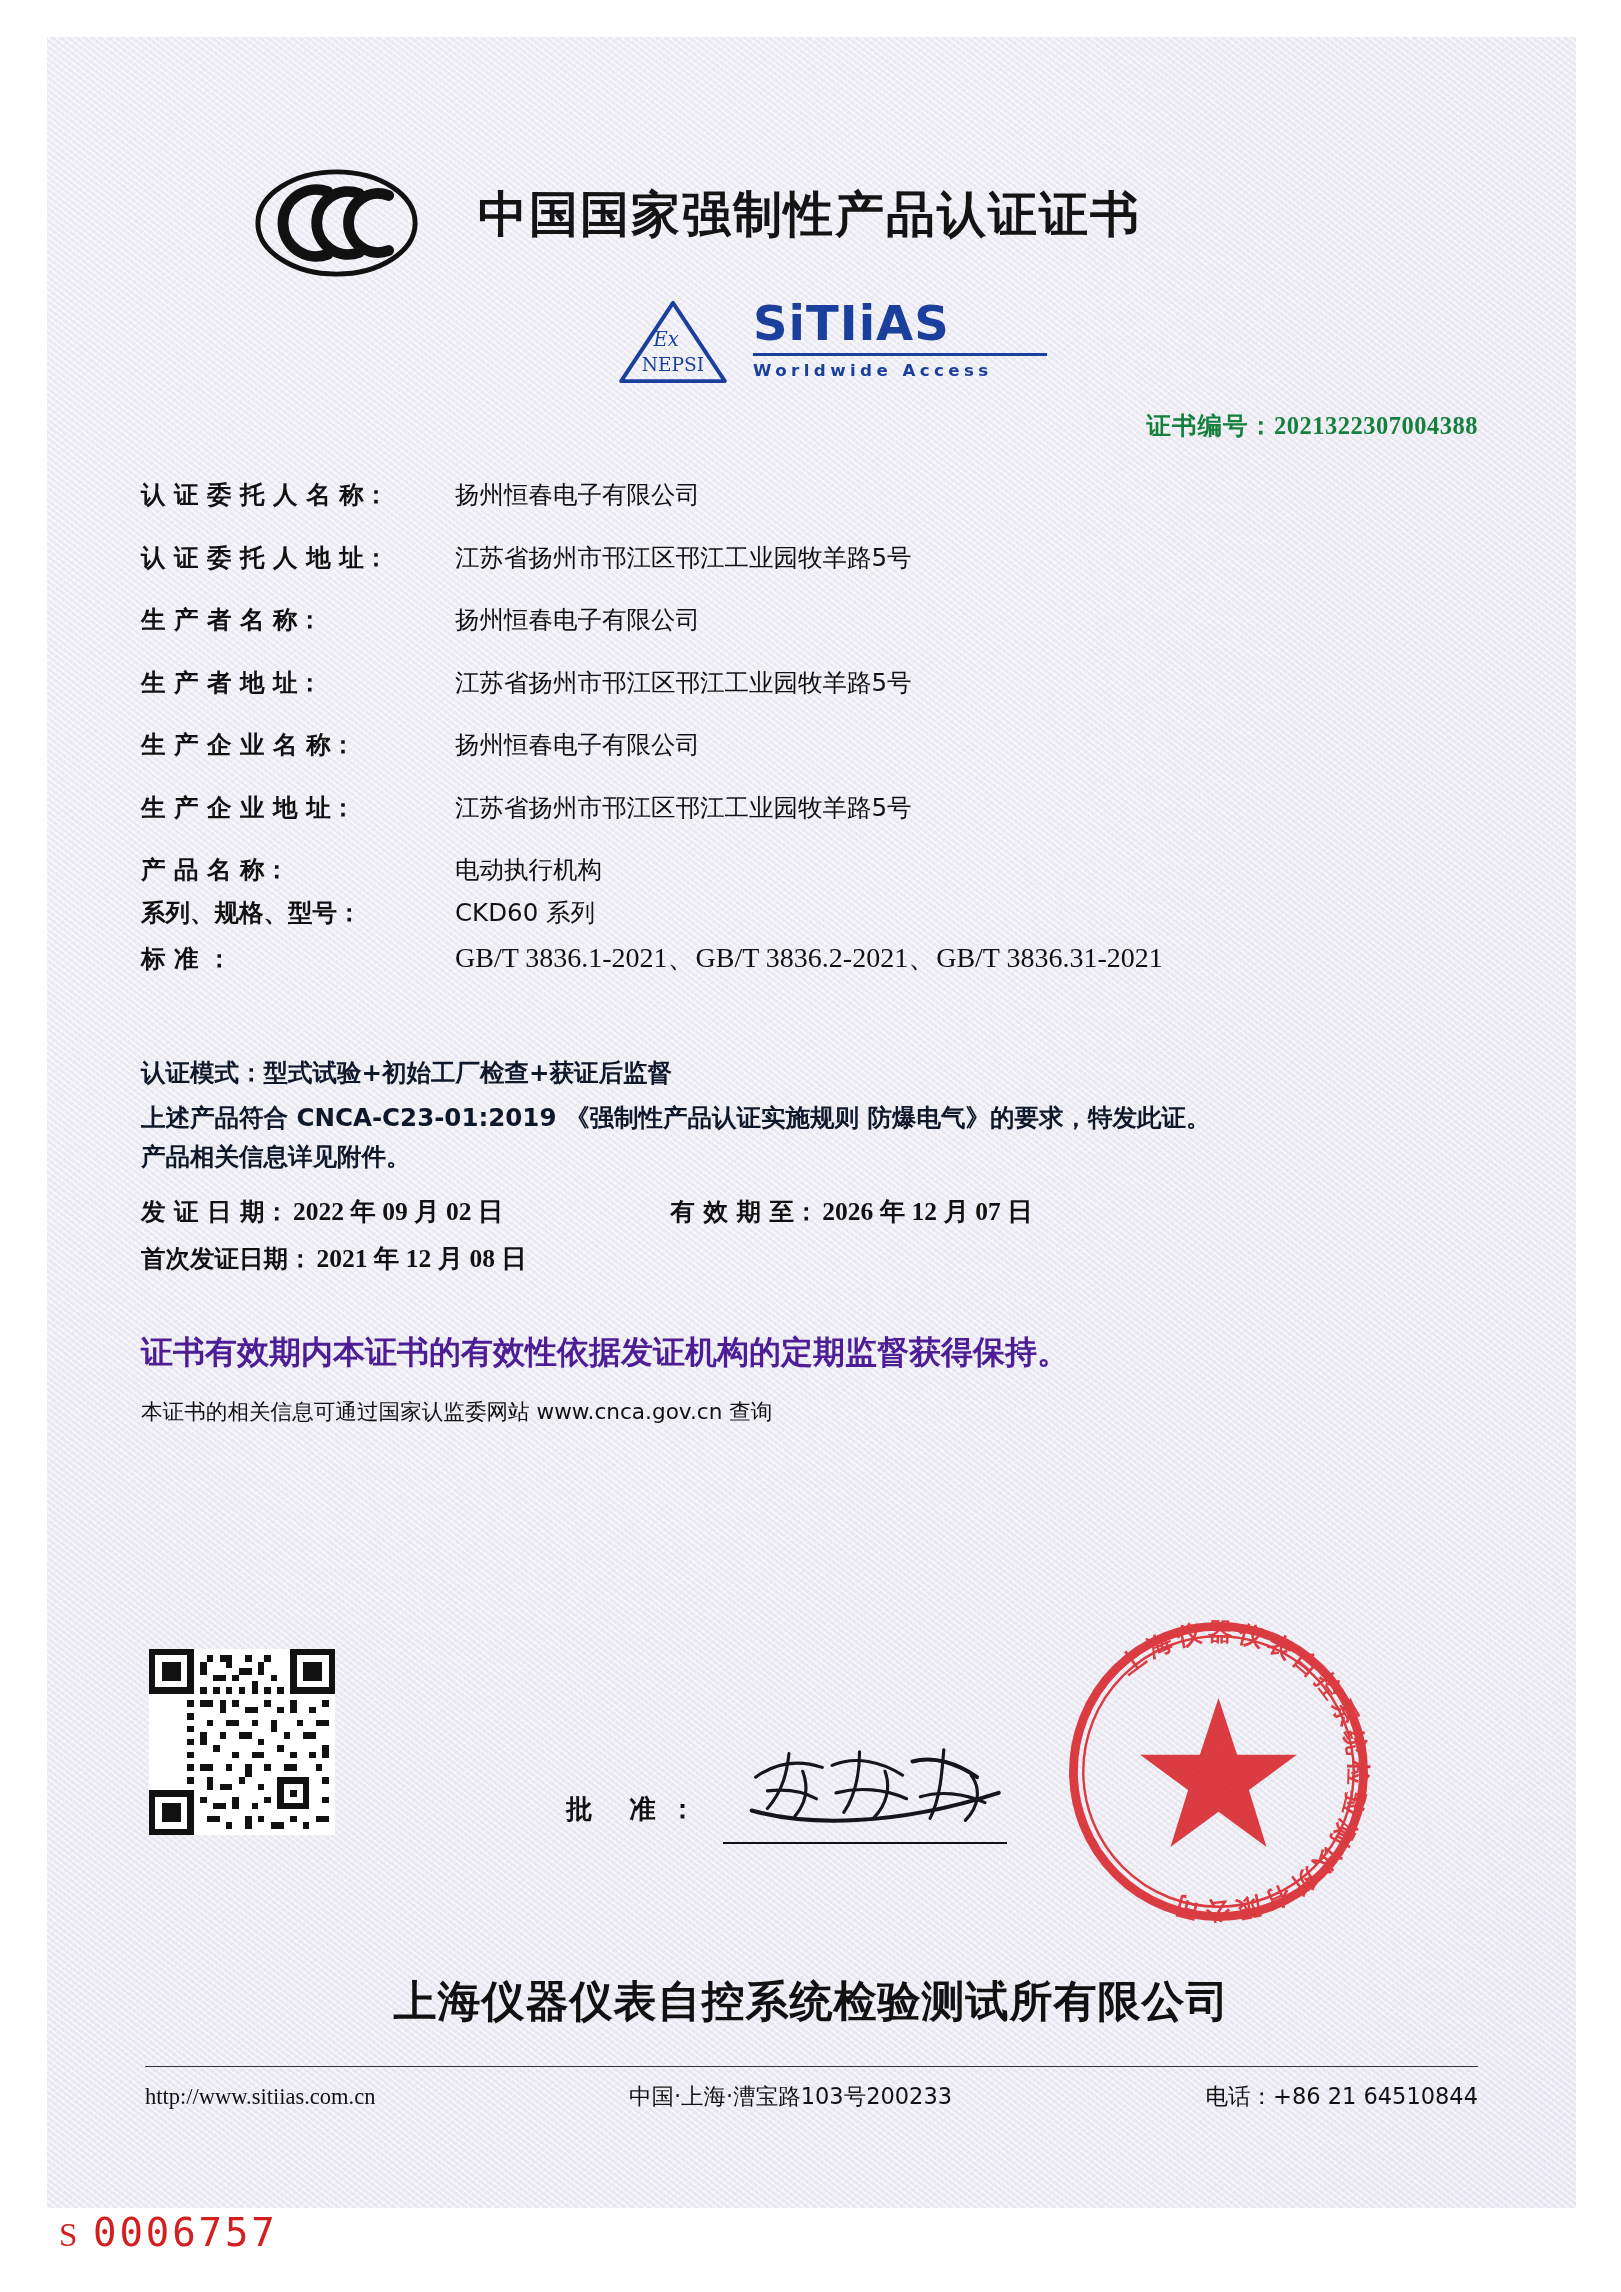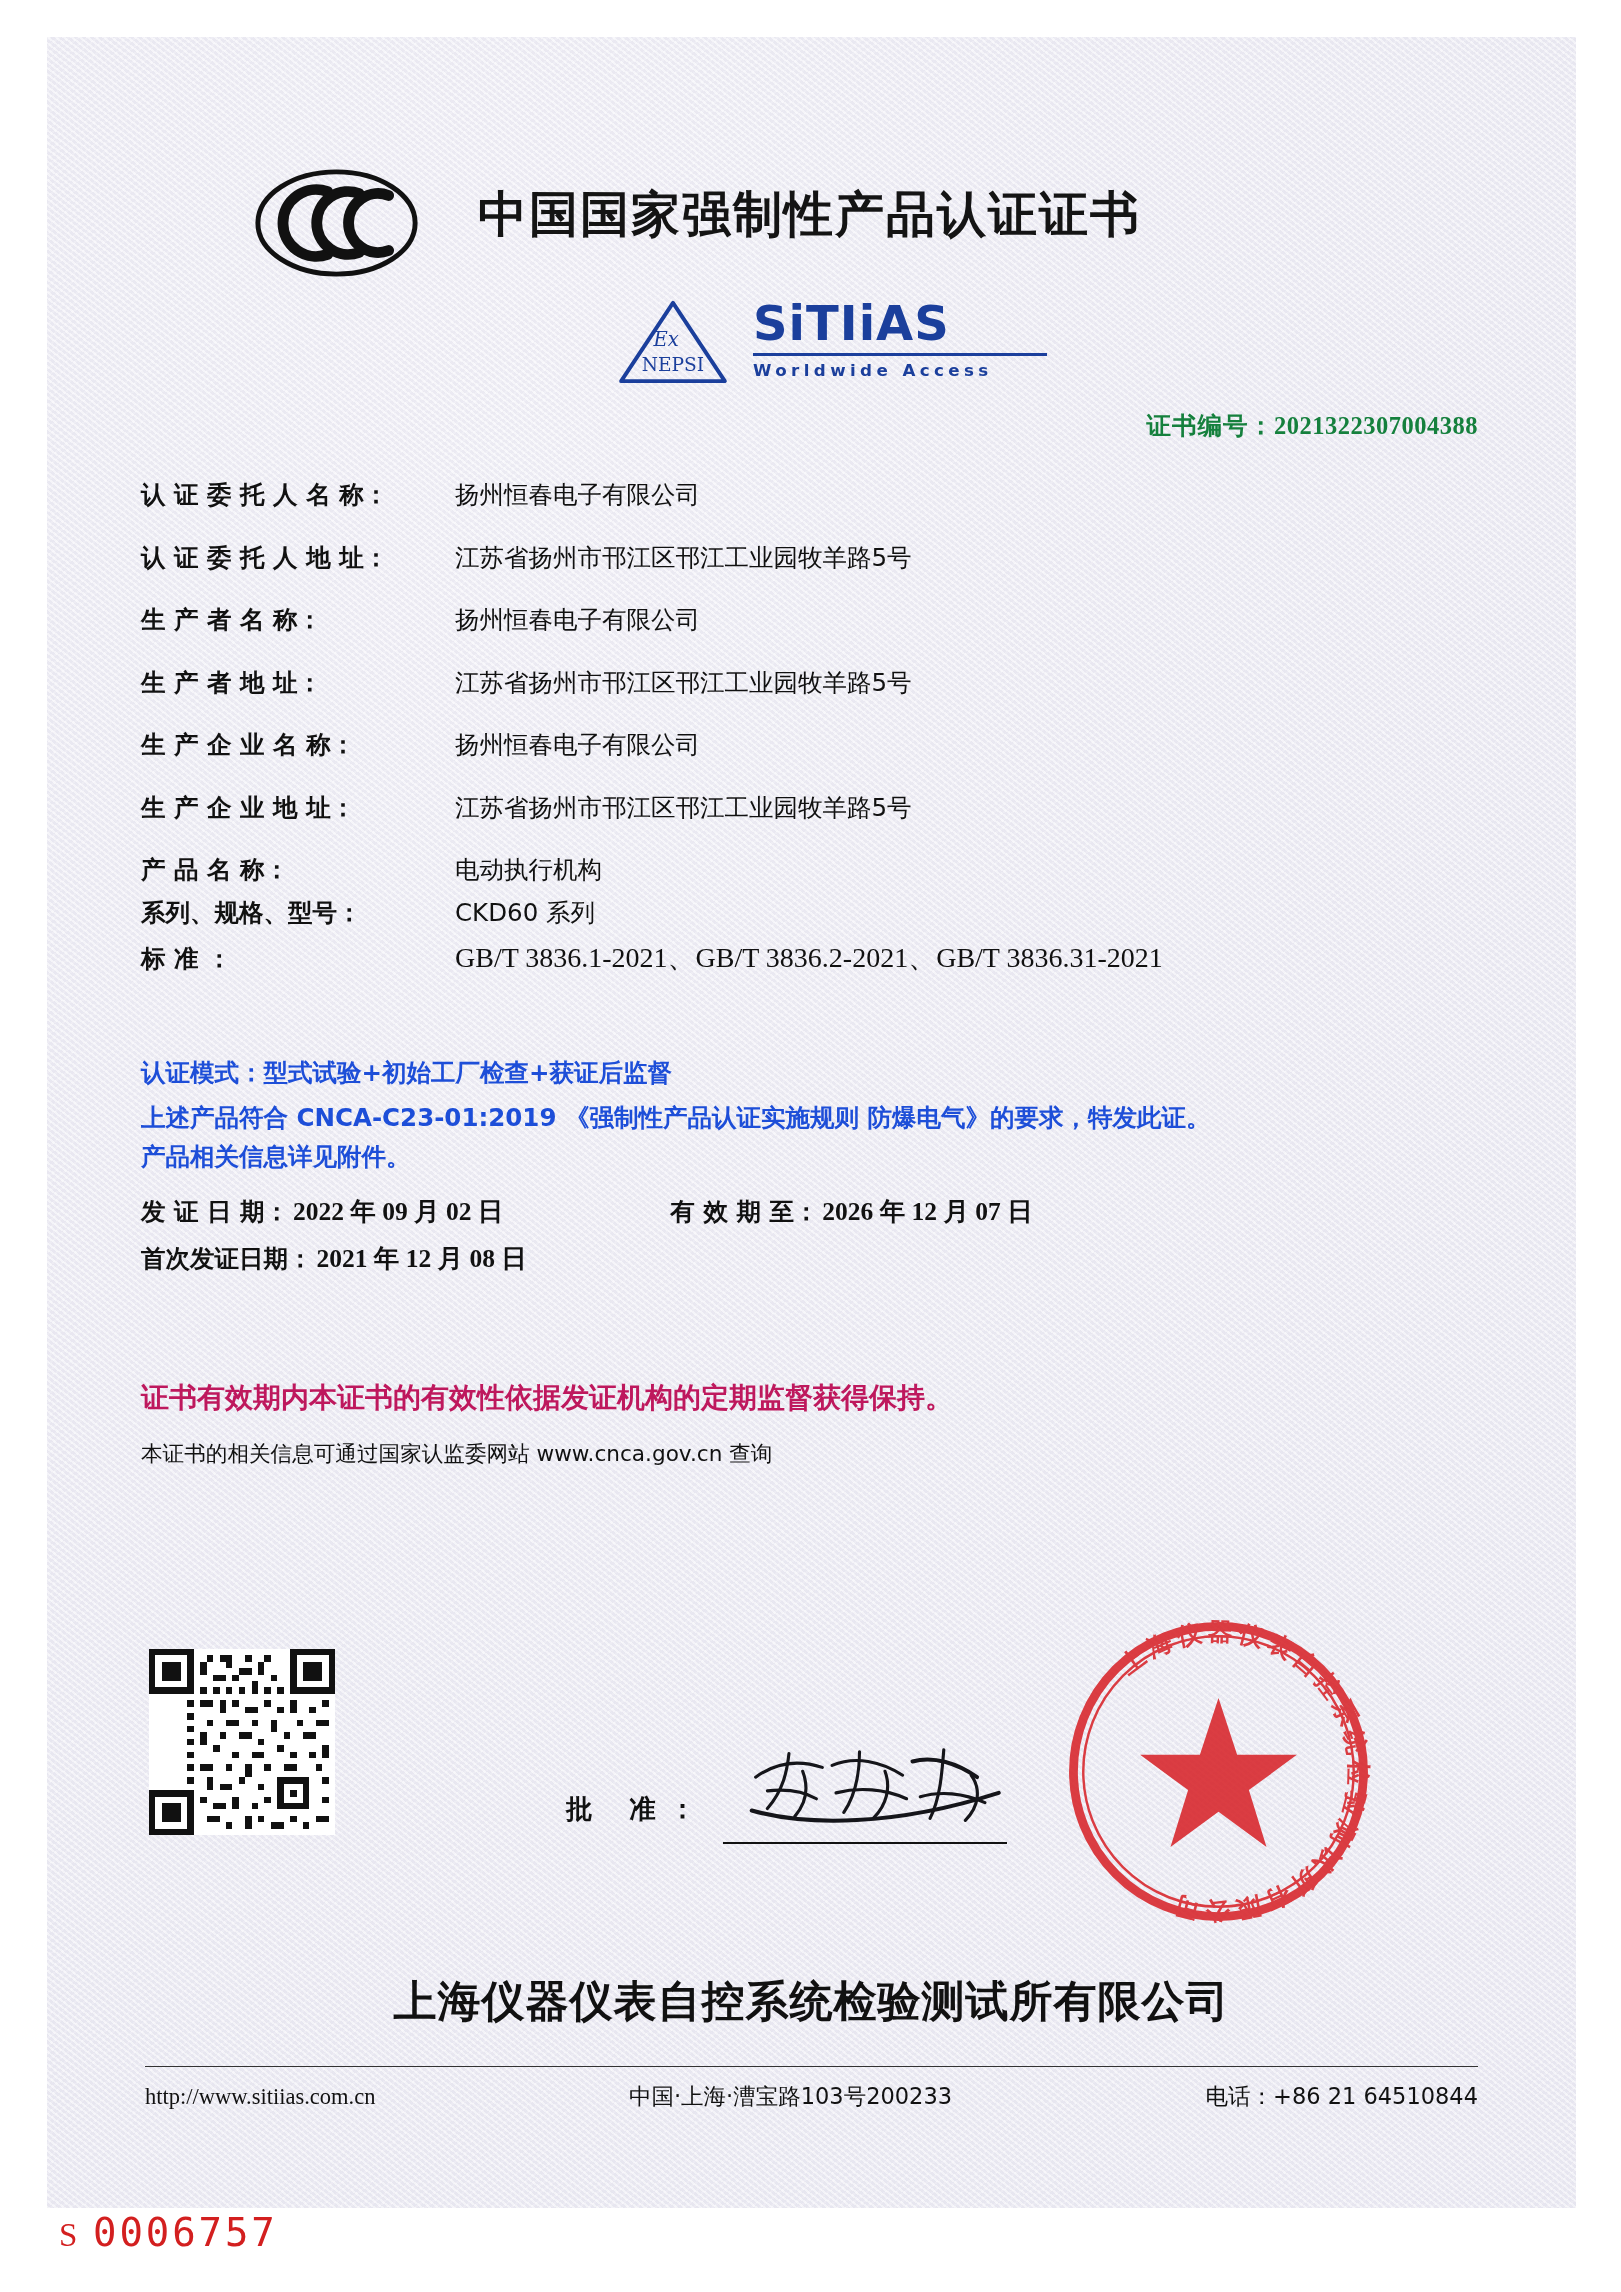--- a/index.html
+++ b/index.html
@@ -173,21 +173,21 @@
   .statement {
     position: absolute;
     left: 94px;
     top: 1019px;
     width: 1372px;
   }
   .st-line {
     font-family: "DejaVu Sans", "Liberation Sans", sans-serif;
     font-weight: bold;
     font-size: 24.5px;
-    color: #1d4ed8;
+    color: #0f172a;
     margin-bottom: 11.8px;
     white-space: nowrap;
   }
   .st-line.small-gap { margin-bottom: 5.9px; }
 
   
   .dates {
     position: absolute;
     left: 94px;
     top: 1157px;
@@ -218,24 +218,23 @@
   
   .notes {
     position: absolute;
     left: 94px;
     top: 1294px;
     width: 1372px;
   }
   .note1 {
     font-family: "DejaVu Sans", "Liberation Sans", sans-serif;
     font-weight: bold;
-    font-size: 28px;
-    color: #be185d;
+    font-size: 32px;
+    color: #4c1d95;
     margin-bottom: 21.6px;
-    margin-top: 48px;
   }
   .note2 {
     font-family: "DejaVu Sans", "Liberation Sans", sans-serif;
     font-size: 21.6px;
     color: #111;
   }
 
   
   .qr {
     position: absolute;

